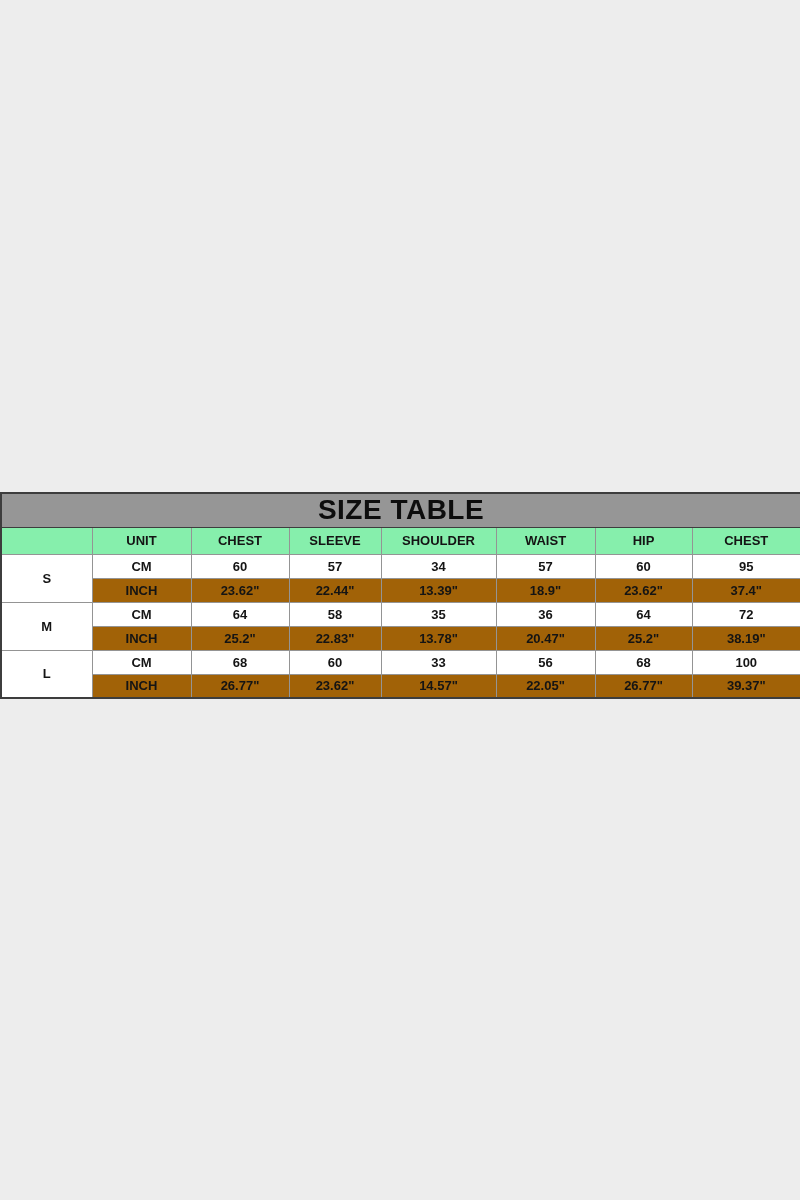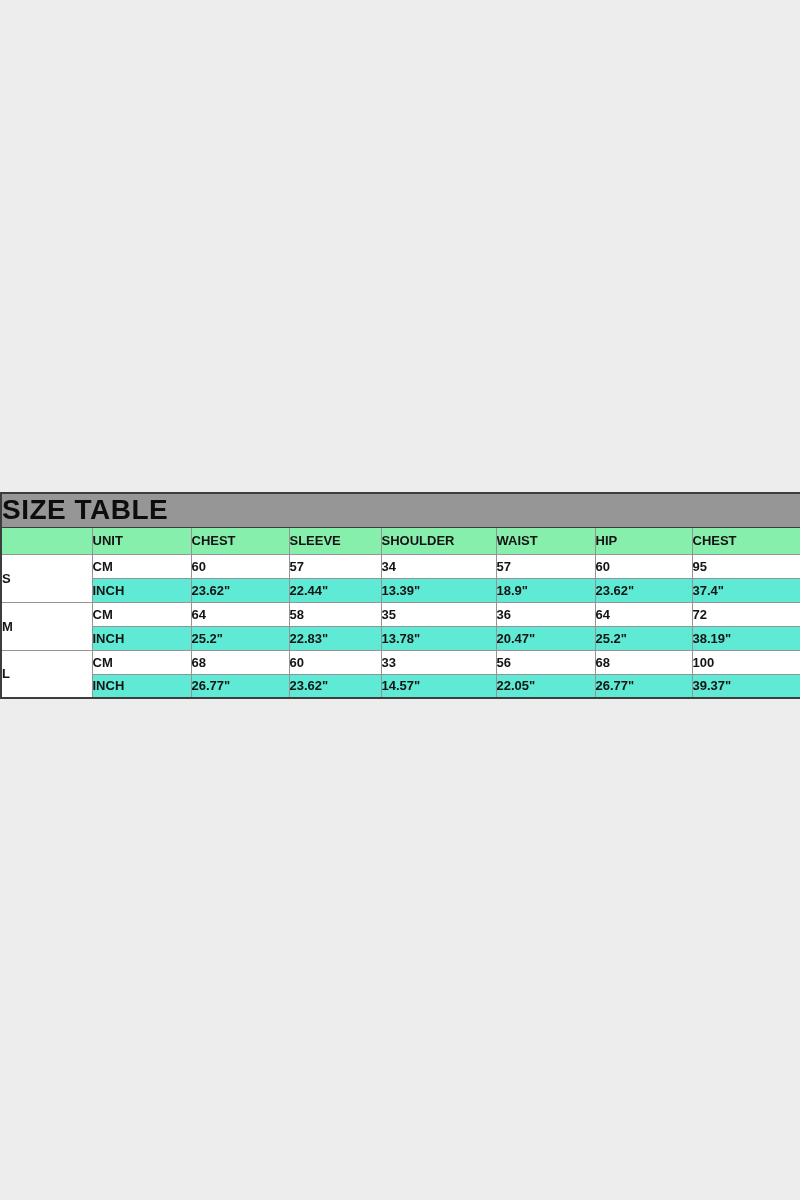--- a/index.html
+++ b/index.html
@@ -24,21 +24,21 @@
   }
   table.size-table {
     width: 800px;
     table-layout: fixed;
     border-collapse: collapse;
     border: 2px solid #3d3d3d;
     background: #ffffff;
   }
   table.size-table td, table.size-table th {
     border: 1px solid #949494;
-    text-align: left;
+    text-align: center;
     vertical-align: middle;
     color: #141414;
     font-weight: bold;
     font-size: 13px;
     padding: 0;
     overflow: hidden;
     white-space: nowrap;
   }
   tr.title-row th {
     height: 34px;
@@ -55,21 +55,21 @@
     background: #ffffff;
     background-image: linear-gradient(to bottom right,
       transparent calc(50% - 0.7px),
       #9a9a9a calc(50% - 0.7px),
       #9a9a9a calc(50% + 0.7px),
       transparent calc(50% + 0.7px));
   }
   td.size-cell { background: #e0e0e0; font-size: 14px; }
   td.unit-cell { }
   tr.row-cm td { background: #ffffff; }
-  tr.row-inch td { background: #5eead4; }
+  tr.row-inch td { background: #a16207; }
 </style>
 </head>
 <body>
 
 <div class="stage">
   <div class="size-table-wrap">
     <table class="size-table">
       <colgroup>
         <col style="width:91px">
         <col style="width:99px">

